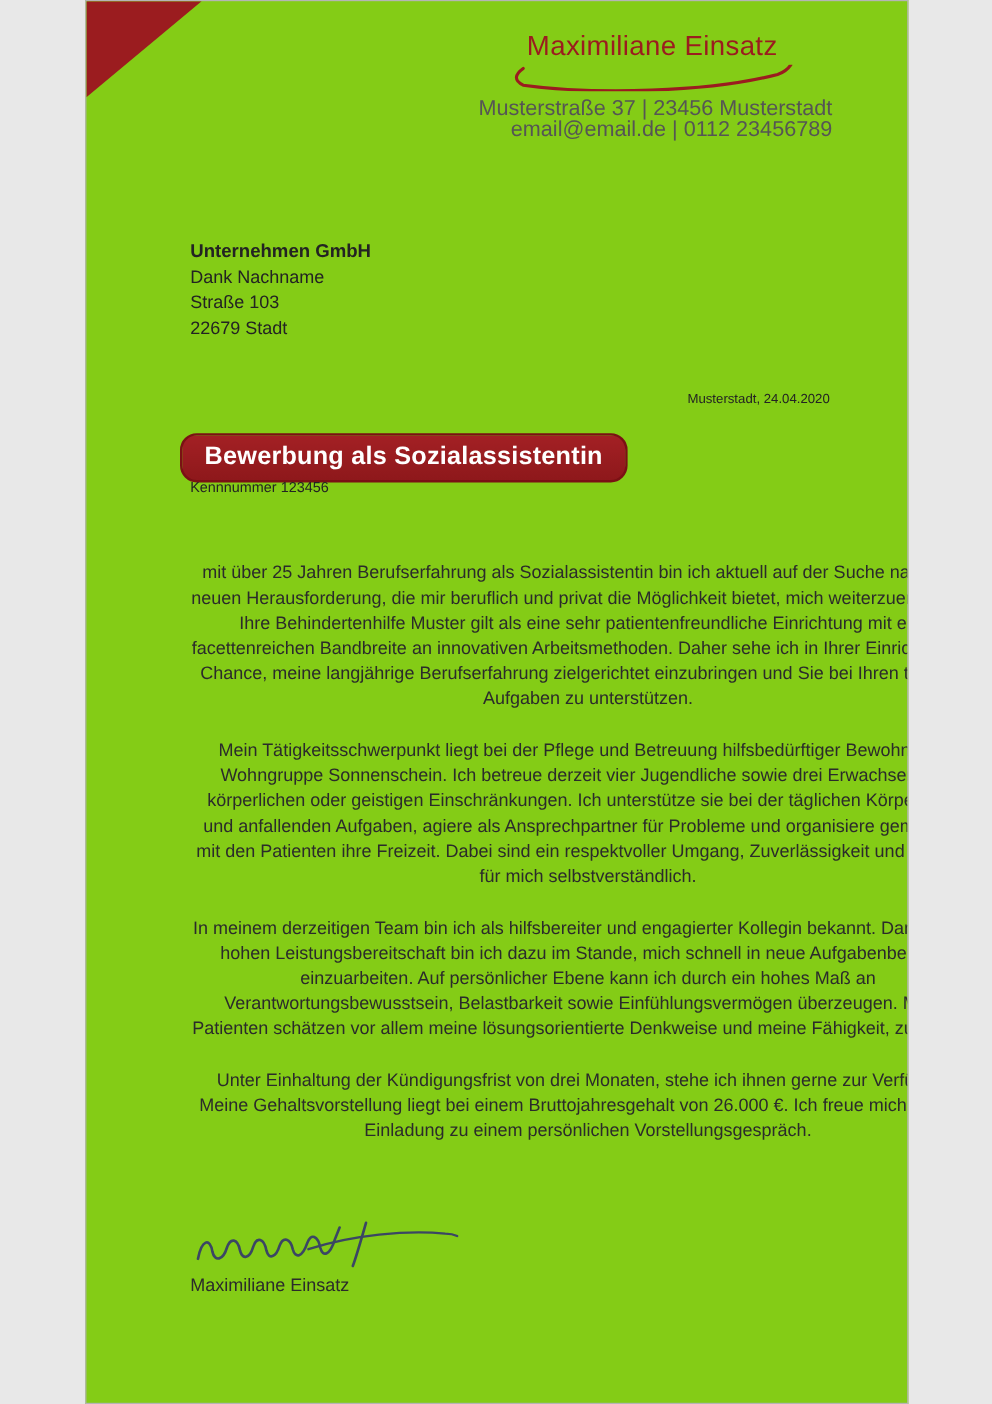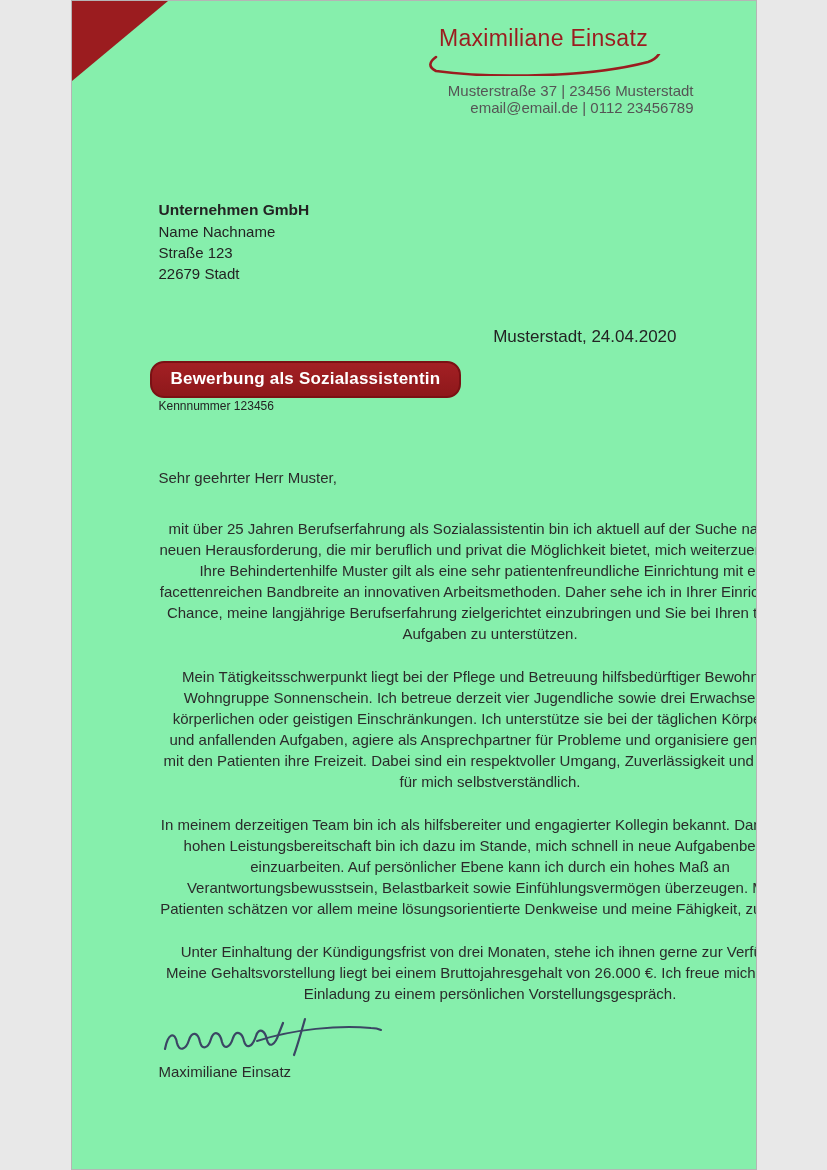--- a/index.html
+++ b/index.html
@@ -9,21 +9,21 @@
     --text:#2e2e2e;
     --muted:#555555;
   }
   *{margin:0;padding:0;box-sizing:border-box;}
   html,body{background:#e8e8e8;}
   body{font-family:"Liberation Sans", sans-serif;}
   .page{
     position:relative;
     width:686px;height:1170px;
     margin:0 auto;
-    background:#86efac;
+    background:#84cc16;
     border:1px solid #b5b5b5;
     overflow:hidden;
     color:var(--text);
   }
   
   .corner-triangle{
     position:absolute;top:0;left:0;
     width:0;height:0;
     border-top:80px solid var(--accent);
     border-right:96px solid transparent;
@@ -34,41 +34,41 @@
     width:300px;text-align:right;
   }
   .sender-name{
     color:var(--accent);
     font-size:23px;
     letter-spacing:.3px;
     text-align:center;
     white-space:nowrap;
   }
   .sender-flourish{display:block;margin:2px auto 6px auto;}
-  .sender-lines{font-size:15px;color:var(--muted);line-height:17px;}
+  .sender-lines{font-size:18px;color:var(--muted);line-height:17px;}
   
   .recipient{
     position:absolute;top:198px;left:87px;
     font-size:15px;line-height:21px;color:#232323;
   }
   .recipient .company{font-weight:bold;font-size:15.5px;margin-bottom:1px;}
   
   .date-line{
-    position:absolute;top:326px;right:79px;
-    font-size:17px;color:#232323;
+    position:absolute;top:326px;right:64px;
+    font-size:11px;color:#232323;
   }
   
   .subject-badge{
     position:absolute;top:360px;left:78px;
     display:inline-block;
     background:linear-gradient(#a32024,#8e181b);
     border:2px solid var(--accent-dark);
     border-radius:14px;
     color:#ffffff;
-    font-size:17px;
+    font-size:21px;
     font-weight:bold;
     letter-spacing:.2px;
     padding:6px 19px 7px 19px;
   }
   .reference{
     position:absolute;top:398px;left:87px;
     font-size:12px;color:#232323;
   }
   
   .body-flow{
@@ -97,33 +97,32 @@
       <path d="M10 3 C3 8 2 13 10 17 C70 25 165 23 222 8 C228 6 231 3 233 0" stroke="#9b1c1f" stroke-width="2.6" stroke-linecap="round" fill="none"></path>
     </svg>
     <div class="sender-lines">
       <div>Musterstraße 37  |  23456 Musterstadt</div>
       <div>email@email.de  |  0112 23456789</div>
     </div>
   </div>
 
   <div class="recipient">
     <div class="company">Unternehmen GmbH</div>
-    <div>Name Nachname</div>
-    <div>Straße 123</div>
+    <div>Dank Nachname</div>
+    <div>Straße 103</div>
     <div>22679 Stadt</div>
   </div>
 
   <div class="date-line">Musterstadt, 24.04.2020</div>
 
   <div class="subject-badge">Bewerbung als Sozialassistentin</div>
 
   <div class="reference">Kennnummer 123456</div>
 
   <div class="body-flow">
-    <div class="salutation">Sehr geehrter Herr Muster,</div>
     <p>mit über 25 Jahren Berufserfahrung als Sozialassistentin bin ich aktuell auf der Suche nach einer neuen Herausforderung, die mir beruflich und privat die Möglichkeit bietet, mich weiterzuentwickeln. Ihre Behindertenhilfe Muster gilt als eine sehr patientenfreundliche Einrichtung mit einer facettenreichen Bandbreite an innovativen Arbeitsmethoden. Daher sehe ich in Ihrer Einrichtung die Chance, meine langjährige Berufserfahrung zielgerichtet einzubringen und Sie bei Ihren täglichen Aufgaben zu unterstützen.</p>
     <p>Mein Tätigkeitsschwerpunkt liegt bei der Pflege und Betreuung hilfsbedürftiger Bewohner der Wohngruppe Sonnenschein. Ich betreue derzeit vier Jugendliche sowie drei Erwachsene mit körperlichen oder geistigen Einschränkungen. Ich unterstütze sie bei der täglichen Körperpflege und anfallenden Aufgaben, agiere als Ansprechpartner für Probleme und organisiere gemeinsam mit den Patienten ihre Freizeit. Dabei sind ein respektvoller Umgang, Zuverlässigkeit und Ordnung für mich selbstverständlich.</p>
     <p>In meinem derzeitigen Team bin ich als hilfsbereiter und engagierter Kollegin bekannt. Dank meiner hohen Leistungsbereitschaft bin ich dazu im Stande, mich schnell in neue Aufgabenbereiche einzuarbeiten. Auf persönlicher Ebene kann ich durch ein hohes Maß an Verantwortungsbewusstsein, Belastbarkeit sowie Einfühlungsvermögen überzeugen. Meine Patienten schätzen vor allem meine lösungsorientierte Denkweise und meine Fähigkeit, zuzuhören.</p>
     <p>Unter Einhaltung der Kündigungsfrist von drei Monaten, stehe ich ihnen gerne zur Verfügung. Meine Gehaltsvorstellung liegt bei einem Bruttojahresgehalt von 26.000 €. Ich freue mich über die Einladung zu einem persönlichen Vorstellungsgespräch.</p>
   </div>
 
   <div class="signature-block">
     <svg class="signature-svg" width="225" height="44" viewBox="0 0 225 44" fill="none">
       <path d="M6 32 C9 16 16 14 18 26 C20 35 27 33 30 23 C33 14 39 15 41 25 C43 33 49 32 52 22 C55 13 61 15 63 25 C65 33 71 31 74 21 C77 13 83 15 85 24 C87 32 93 31 97 19 C100 10 106 13 108 23 C110 31 116 29 120 16 L124 6" stroke="#3b4664" stroke-width="2.2" stroke-linecap="round" fill="none"></path>
       <path d="M146 2 C142 16 138 30 135 38" stroke="#3b4664" stroke-width="2.2" stroke-linecap="round" fill="none"></path>

